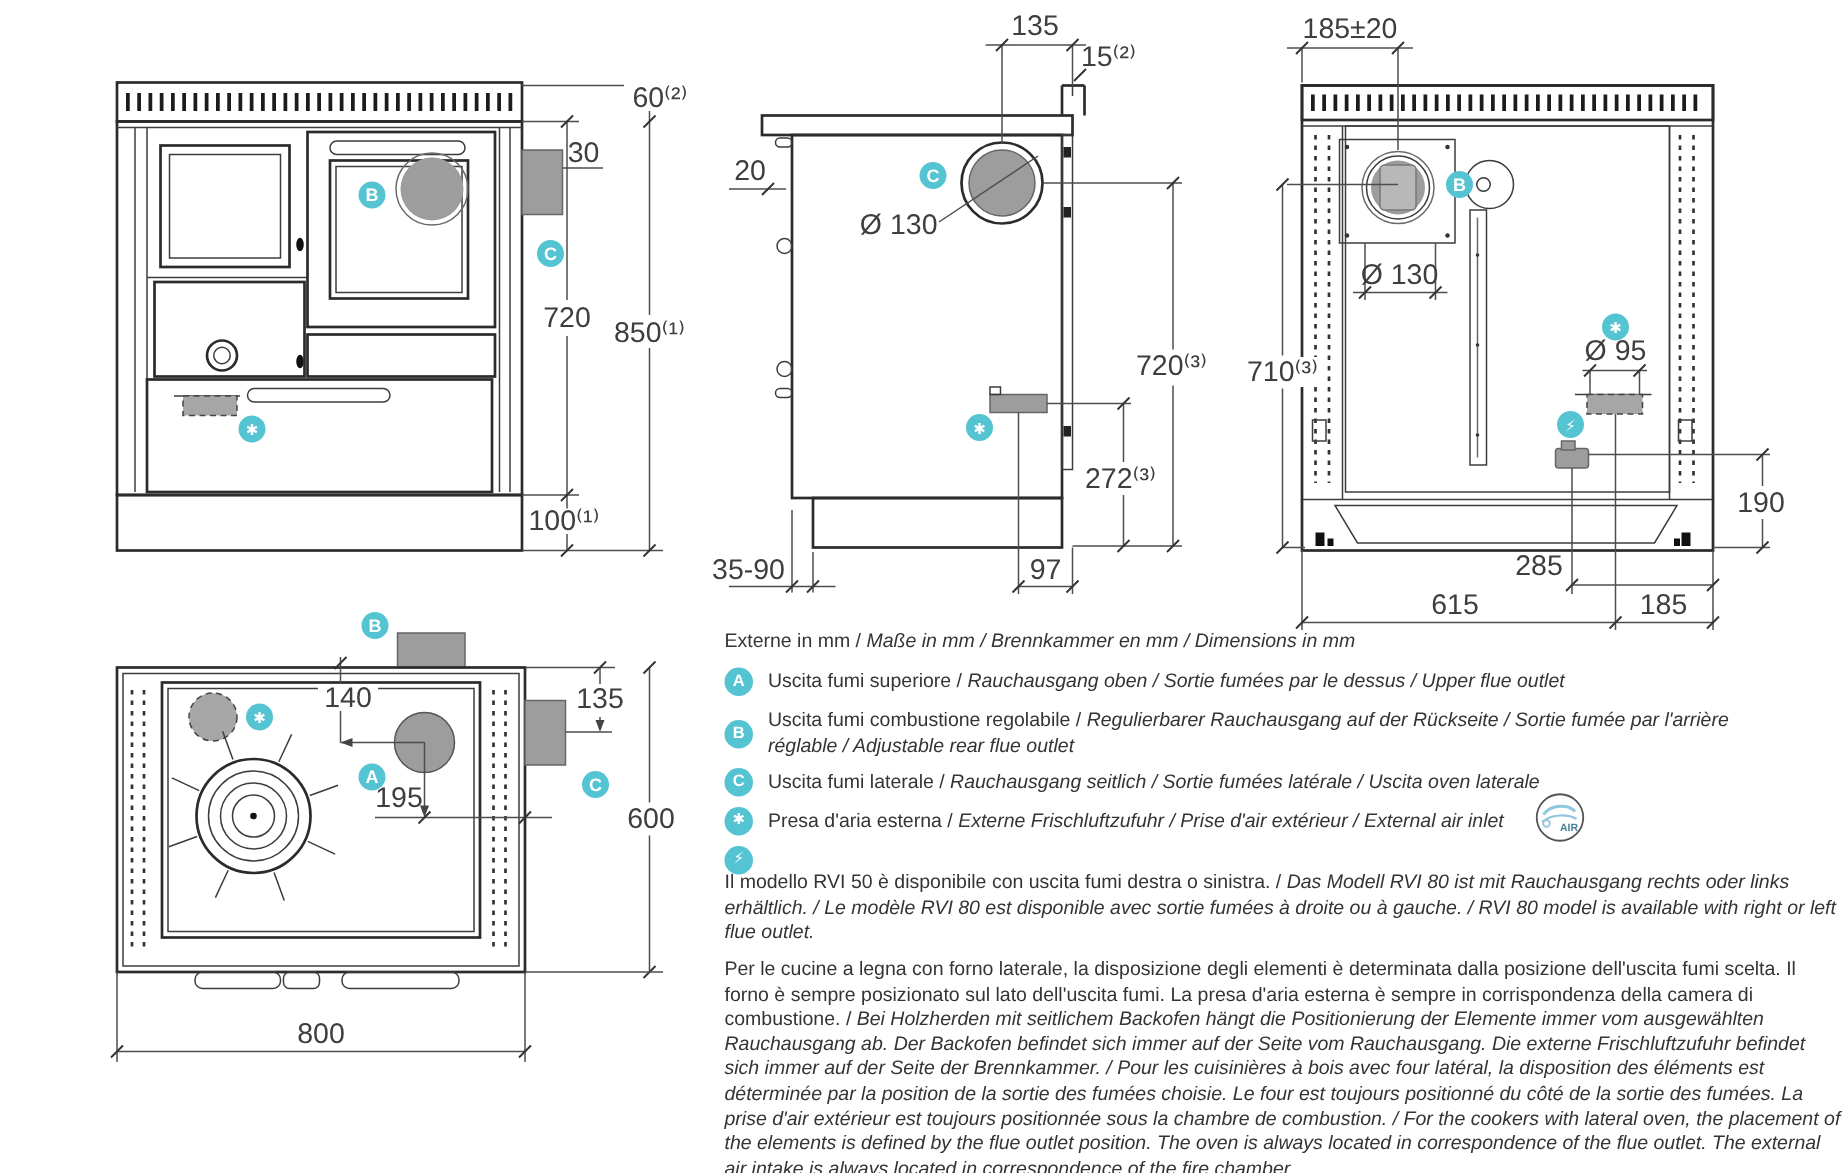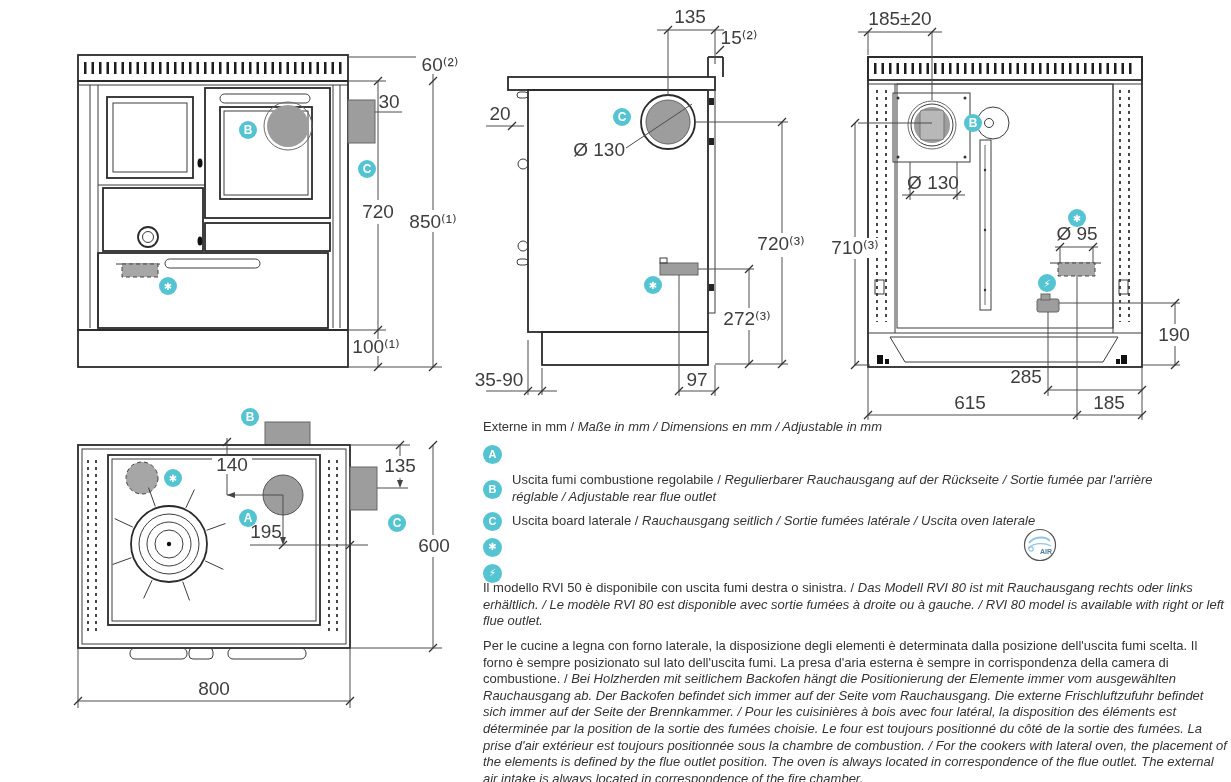--- a/index.html
+++ b/index.html
@@ -398,35 +398,37 @@
     </g>
     <rect class="wbg" x="142" y="58" width="40" height="18"></rect>
     <text class="dimtxt" text-anchor="middle" x="162" y="73">140</text>
     <text class="dimtxt" text-anchor="middle" x="196" y="140">195</text>
     <text class="dimtxt" text-anchor="middle" x="330" y="74">135</text>
     <text class="dimtxt" text-anchor="middle" x="364" y="154">600</text>
     <text class="dimtxt" text-anchor="middle" x="144" y="297">800</text>
   </svg>
 
   <div class="legend">
-    <p class="legend-title"><span>Externe in mm / </span><span class="it">Maße in mm / Dimensions en mm / Adjustable in mm</span></p>
+    <p class="legend-title"><span>Externe in mm / </span><span class="it">Maße in mm / Brennkammer en mm / Dimensions in mm</span></p>
 
     <div class="legend-row">
       <span class="badge-dot">A</span>
+      <span class="txt"><span>Uscita fumi superiore / </span><span class="it">Rauchausgang oben / Sortie fumées par le dessus / Upper flue outlet</span></span>
     </div>
     <div class="legend-row">
       <span class="badge-dot" style="margin-top:8px">B</span>
       <span class="txt"><span>Uscita fumi combustione regolabile / </span><span class="it">Regulierbarer Rauchausgang auf der Rückseite / Sortie fumée par l'arrière réglable / Adjustable rear flue outlet</span></span>
     </div>
     <div class="legend-row">
       <span class="badge-dot">C</span>
-      <span class="txt"><span>Uscita board laterale / </span><span class="it">Rauchausgang seitlich / Sortie fumées latérale / Uscita oven laterale</span></span>
+      <span class="txt"><span>Uscita fumi laterale / </span><span class="it">Rauchausgang seitlich / Sortie fumées latérale / Uscita oven laterale</span></span>
     </div>
     <div class="legend-row">
       <span class="badge-dot" style="font-size:10px">✱</span>
+      <span class="txt"><span>Presa d'aria esterna / </span><span class="it">Externe Frischluftzufuhr / Prise d'air extérieur / External air inlet</span></span>
     </div>
     <div class="legend-row">
       <span class="badge-dot" style="font-size:10px">⚡</span>
     </div>
   </div>
 
   <svg class="air-logo" viewBox="0 0 36 36">
     <circle cx="18" cy="18" r="15.5" fill="#fff" stroke="#555" stroke-width="1.2"></circle>
     <path d="M7,16 C12,9 24,9 28,14" fill="none" stroke="var(--air_blue)" stroke-width="2"></path>
     <path d="M6,21 C13,15 24,16 29,19" fill="none" stroke="var(--air_blue)" stroke-width="1.4"></path>

